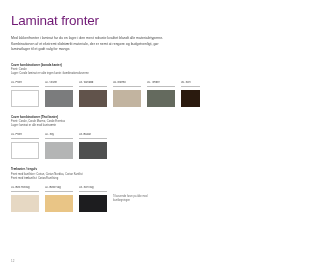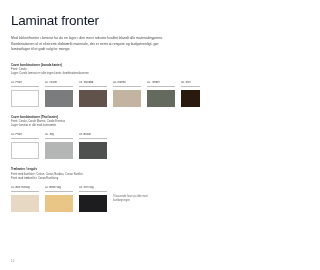--- a/index.html
+++ b/index.html
@@ -19,21 +19,21 @@
     width: 200px;
     height: 270px;
     box-sizing: border-box;
     padding: 11px 11px 0 11px;
     position: relative;
   }
   .page-title {
     font-size: 13.5px;
     font-weight: 400;
     letter-spacing: -0.2px;
-    color: #0f172a;
+    color: #701a75;
     margin: 3px 0 7px 0;
     line-height: 1.1;
   }
   .intro {
     font-size: 3.5px;
     line-height: 1.62;
     color: #4a4a4a;
     width: 160px;
     margin: 0 0 10px 0;
     text-align: left;

